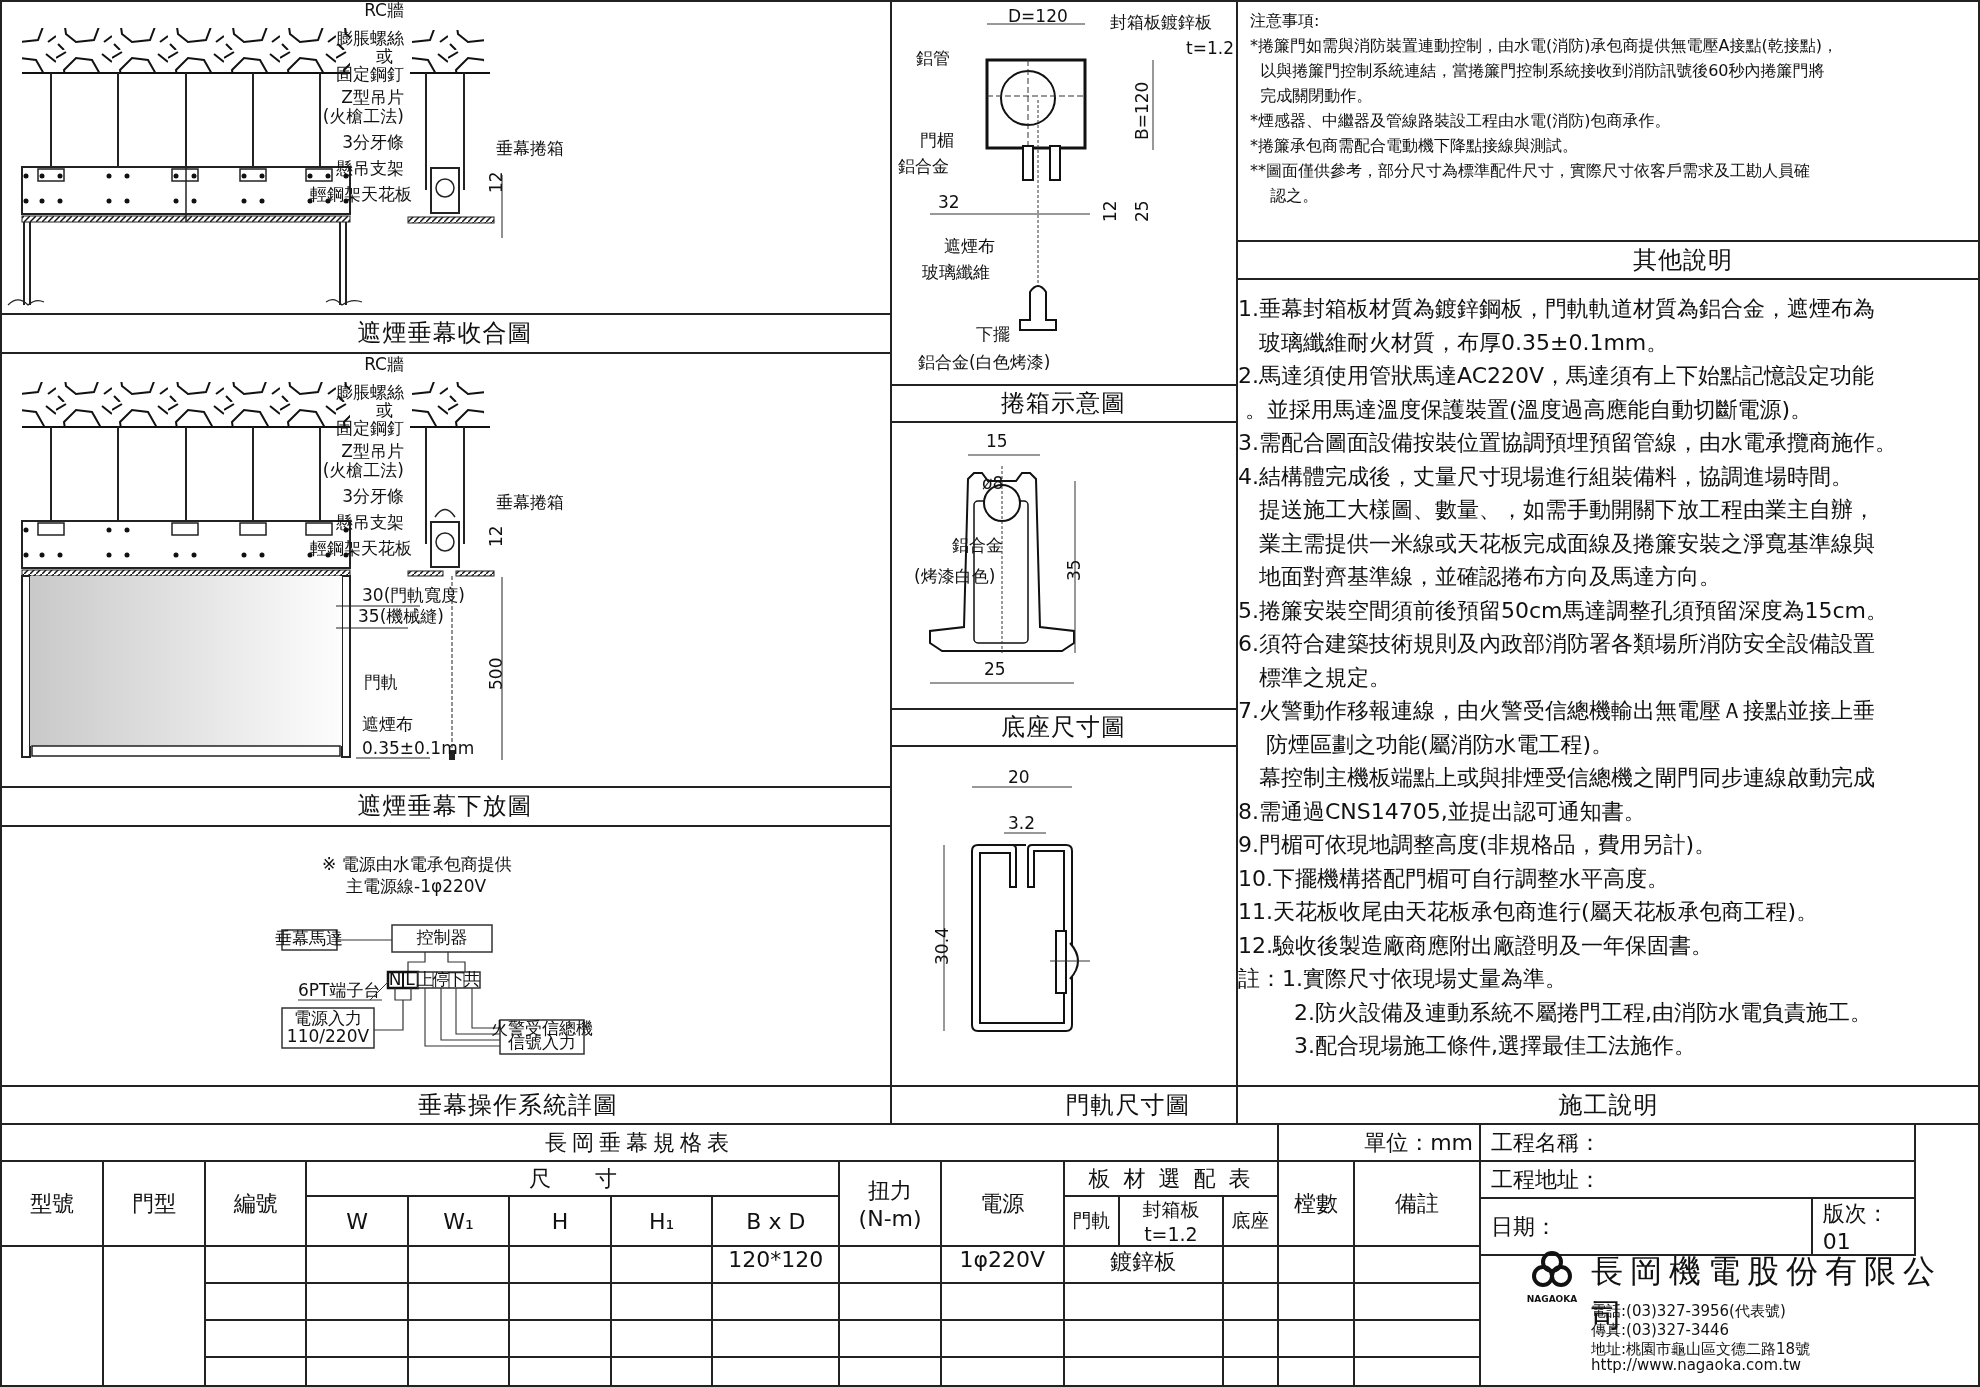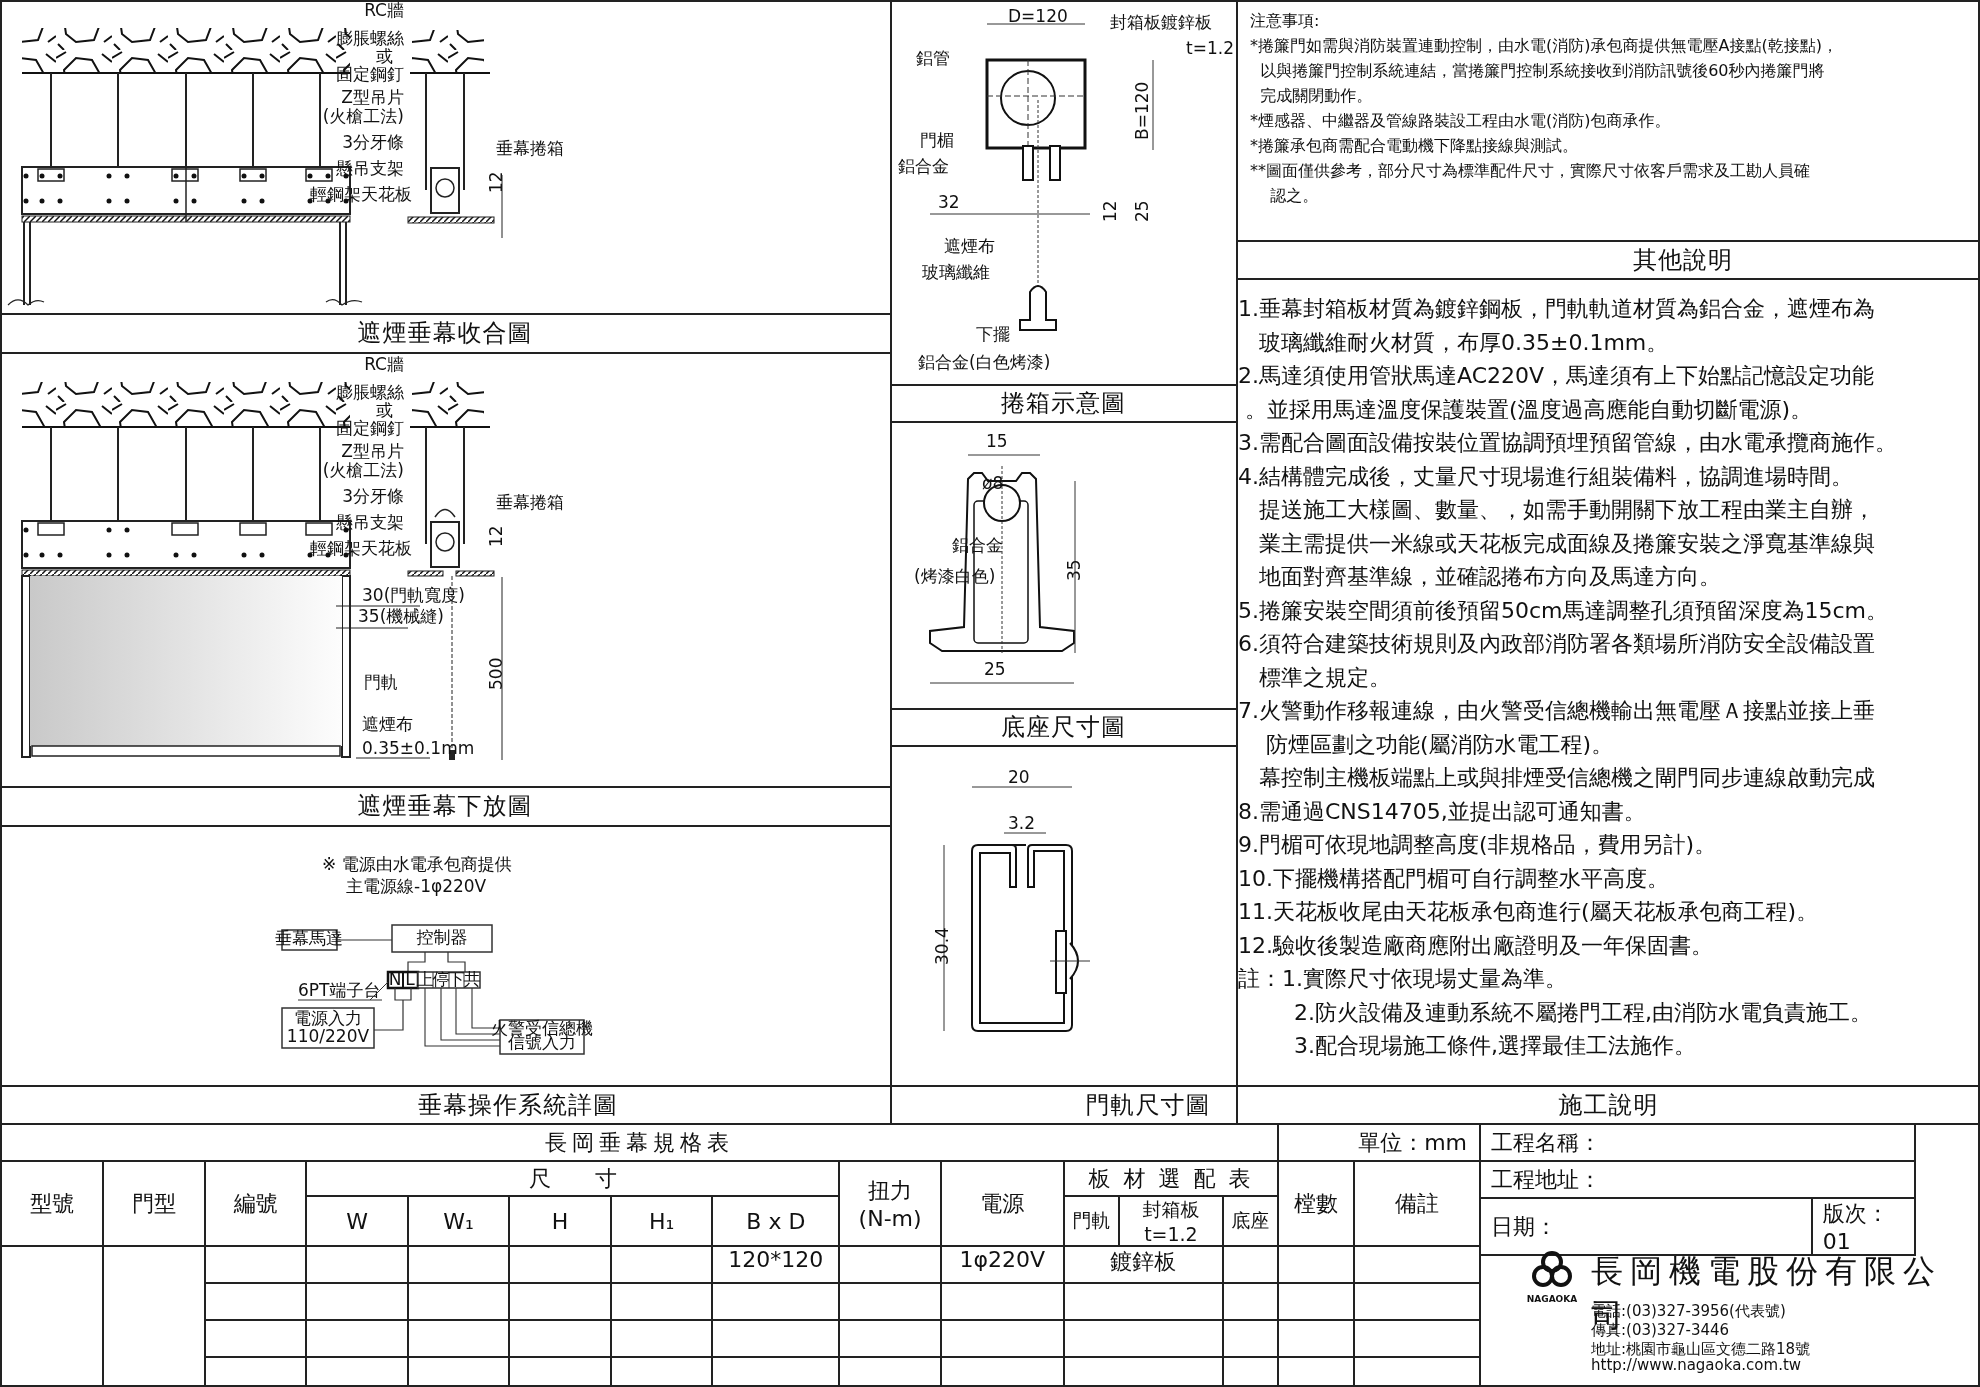--- a/index.html
+++ b/index.html
@@ -40,21 +40,21 @@
 <div class="hl" style="left:890px;top:708px;width:346px"></div>
 <div class="hl" style="left:890px;top:745px;width:346px"></div>
 <div class="hl" style="left:1236px;top:240px;width:744px"></div>
 <div class="hl" style="left:1236px;top:278px;width:744px"></div>
 
 <div class="cap" style="left:0;top:314px;width:890px;height:38px">遮煙垂幕收合圖</div>
 <div class="cap" style="left:0;top:787px;width:890px;height:38px">遮煙垂幕下放圖</div>
 <div class="cap" style="left:0;top:1086px;width:1036px;height:37px">垂幕操作系統詳圖</div>
 <div class="cap" style="left:891px;top:385px;width:345px;height:36px">捲箱示意圖</div>
 <div class="cap" style="left:891px;top:709px;width:345px;height:36px">底座尺寸圖</div>
-<div class="cap" style="left:944px;top:1086px;width:408px;height:37px">門軌尺寸圖</div>
+<div class="cap" style="left:924px;top:1086px;width:408px;height:37px">門軌尺寸圖</div>
 <div class="cap" style="left:1237px;top:241px;width:892px;height:37px">其他說明</div>
 <div class="cap" style="left:1237px;top:1086px;width:743px;height:37px">施工說明</div>
 
 <svg style="left:0;top:0" width="890" height="313">
   <defs>
     <pattern id="rock" width="56" height="50" patternUnits="userSpaceOnUse">
       <polygon points="8,20 20,8 36,10 44,24 38,40 20,42 10,34" fill="none" stroke="#111" stroke-width="2"></polygon>
       <path d="M0,8 L10,2 M46,4 L56,12 M48,42 L56,36 M2,44 L8,50" stroke="#111" stroke-width="2" fill="none"></path>
     </pattern>
     <pattern id="hatch" width="6" height="6" patternUnits="userSpaceOnUse">
@@ -373,21 +373,21 @@
       <col style="width:120px">
       <col style="width:54px">
       <col style="width:101px">
       <col style="width:54px">
       <col style="width:74px">
       <col style="width:123px">
   </colgroup>
   <tbody>
       <tr style="height:37px">
     <td colspan="13" style="letter-spacing:5px">長岡垂幕規格表</td>
-    <td colspan="2" style="text-align:right;padding-right:12px;border-left:none">單位：mm</td>
+    <td colspan="2" style="text-align:right;padding-right:6px;border-left:none">單位：mm</td>
   </tr>
   <tr style="height:35px">
     <td rowspan="2">型號</td>
     <td rowspan="2">門型</td>
     <td rowspan="2">編號</td>
     <td colspan="5">尺　　寸</td>
     <td rowspan="2"><span>扭力</span><br><span>(N-m)</span></td>
     <td rowspan="2">電源</td>
     <td colspan="3" style="letter-spacing:3px">板 材 選 配 表</td>
     <td rowspan="2">樘數</td>

